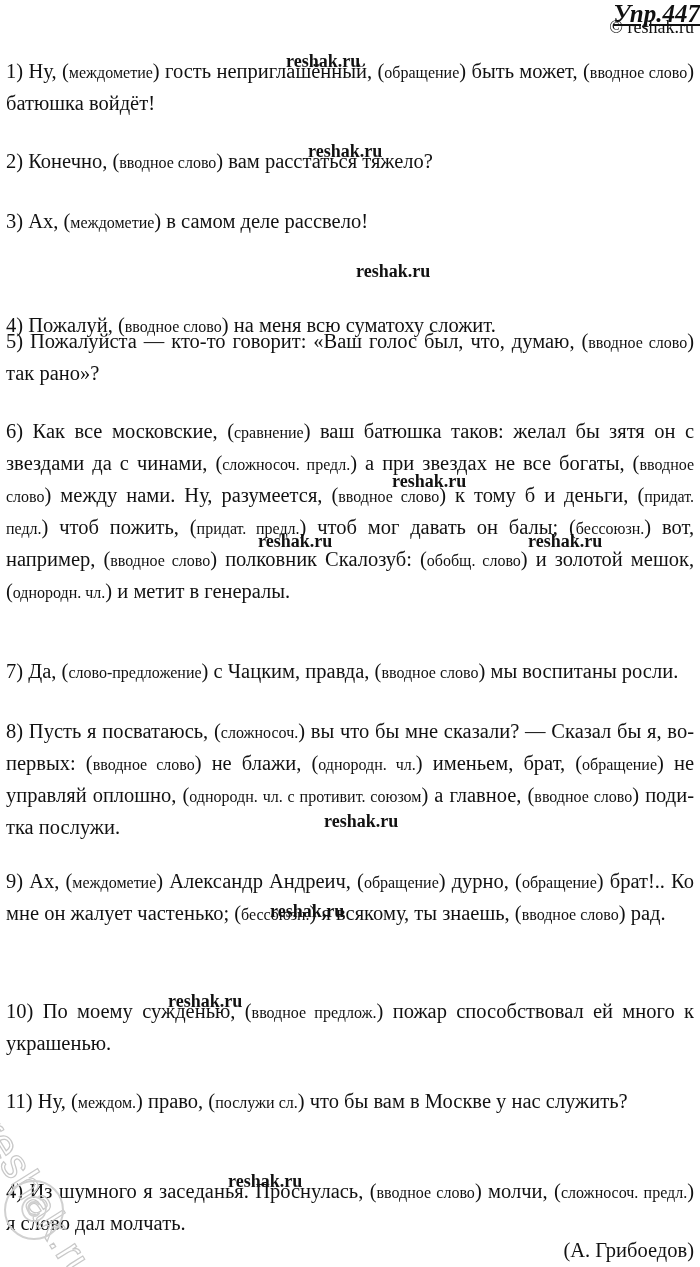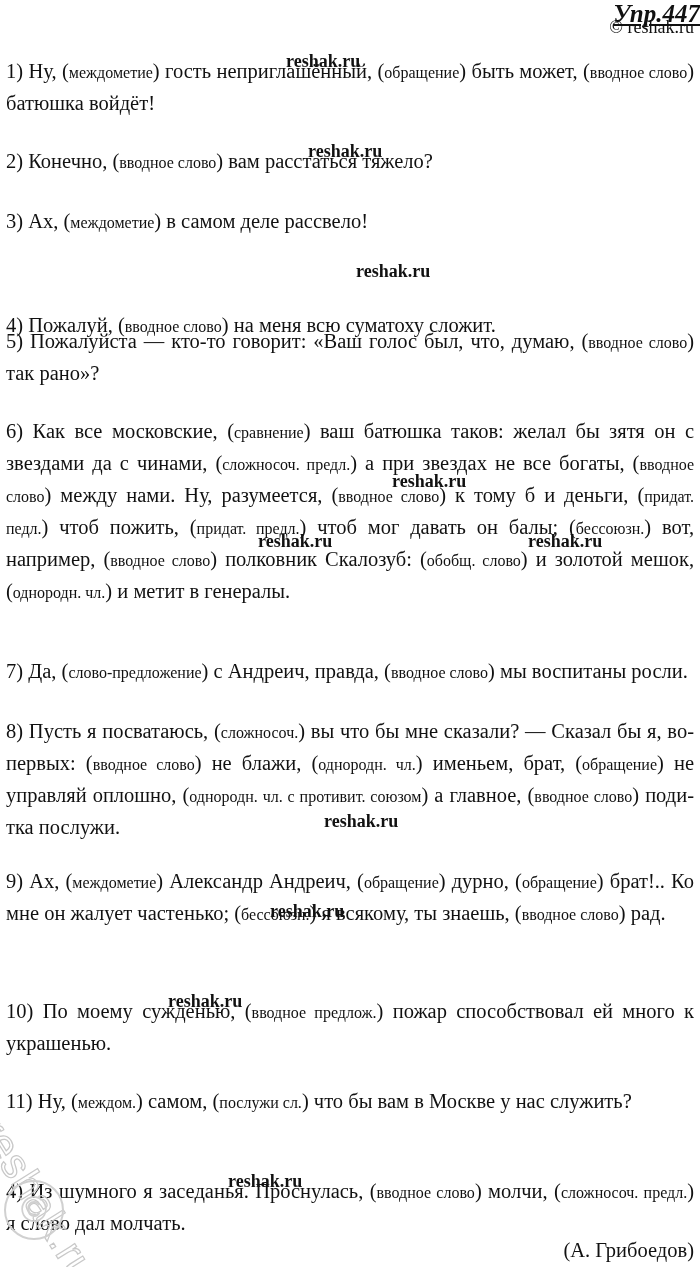--- a/index.html
+++ b/index.html
@@ -44,25 +44,25 @@
 <div class="header-title">Упр.447</div>
 <div class="copyright">© reshak.ru</div>
 
 <div id="items">
     <div class="item" style="top: 56px;"><span>1)</span><span> Ну, (</span><span class="note">междометие</span><span>) гость неприглашённый, (</span><span class="note">обращение</span><span>) быть может, (</span><span class="note">вводное слово</span><span>) батюшка войдёт!</span></div>
     <div class="item" style="top: 146px;"><span>2)</span><span> Конечно, (</span><span class="note">вводное слово</span><span>) вам расстаться тяжело?</span></div>
     <div class="item" style="top: 206px;"><span>3)</span><span> Ах, (</span><span class="note">междометие</span><span>) в самом деле рассвело!</span></div>
     <div class="item" style="top: 266px; margin-top: 44px;"><span>4)</span><span> Пожалуй, (</span><span class="note">вводное слово</span><span>) на меня всю суматоху сложит.</span></div>
     <div class="item" style="top: 326px;"><span>5)</span><span> Пожалуйста — кто-то говорит: «Ваш голос был, что, думаю, (</span><span class="note">вводное слово</span><span>) так рано»?</span></div>
     <div class="item" style="top: 416px;"><span>6)</span><span> Как все московские, (</span><span class="note">сравнение</span><span>) ваш батюшка таков: желал бы зятя он с звездами да с чинами, (</span><span class="note">сложносоч. предл.</span><span>) а при звездах не все богаты, (</span><span class="note">вводное слово</span><span>) между нами. Ну, разумеется, (</span><span class="note">вводное слово</span><span>) к тому б и деньги, (</span><span class="note">придат. педл.</span><span>) чтоб пожить, (</span><span class="note">придат. предл.</span><span>) чтоб мог давать он балы; (</span><span class="note">бессоюзн.</span><span>) вот, например, (</span><span class="note">вводное слово</span><span>) полковник Скалозуб: (</span><span class="note">обобщ. слово</span><span>) и золотой мешок, (</span><span class="note">однородн. чл.</span><span>) и метит в генералы.</span></div>
-    <div class="item" style="top: 656px;"><span>7)</span><span> Да, (</span><span class="note">слово-предложение</span><span>) с Андреич, правда, (</span><span class="note">вводное слово</span><span>) мы воспитаны росли.</span></div>
+    <div class="item" style="top: 656px;"><span>7)</span><span> Да, (</span><span class="note">слово-предложение</span><span>) с Чацким, правда, (</span><span class="note">вводное слово</span><span>) мы воспитаны росли.</span></div>
     <div class="item" style="top: 716px;"><span>8)</span><span> Пусть я посватаюсь, (</span><span class="note">сложносоч.</span><span>) вы что бы мне сказали? — Сказал бы я, во-первых: (</span><span class="note">вводное слово</span><span>) не блажи, (</span><span class="note">однородн. чл.</span><span>) именьем, брат, (</span><span class="note">обращение</span><span>) не управляй оплошно, (</span><span class="note">однородн. чл. с противит. союзом</span><span>) а главное, (</span><span class="note">вводное слово</span><span>) поди-тка послужи.</span></div>
     <div class="item" style="top: 866px;"><span>9)</span><span> Ах, (</span><span class="note">междометие</span><span>) Александр Андреич, (</span><span class="note">обращение</span><span>) дурно, (</span><span class="note">обращение</span><span>) брат!.. Ко мне он жалует частенько; (</span><span class="note">бессоюзн.</span><span>) я всякому, ты знаешь, (</span><span class="note">вводное слово</span><span>) рад.</span></div>
     <div class="item" style="top: 996px;"><span>10)</span><span> По моему сужденью, (</span><span class="note">вводное предлож.</span><span>) пожар способствовал ей много к украшенью.</span></div>
-    <div class="item" style="top: 1086px;"><span>11)</span><span> Ну, (</span><span class="note">междом.</span><span>) самом, (</span><span class="note">послужи сл.</span><span>) что бы вам в Москве у нас служить?</span></div>
+    <div class="item" style="top: 1086px;"><span>11)</span><span> Ну, (</span><span class="note">междом.</span><span>) право, (</span><span class="note">послужи сл.</span><span>) что бы вам в Москве у нас служить?</span></div>
     <div class="item" style="top: 1176px;"><span>4)</span><span> Из шумного я заседанья. Проснулась, (</span><span class="note">вводное слово</span><span>) молчи, (</span><span class="note">сложносоч. предл.</span><span>) я слово дал молчать.</span></div>
   </div>
 
 <div class="author">(А. Грибоедов)</div>
 
 <div class="wm" style="left:286px;top:52px">reshak.ru</div>
 <div class="wm" style="left:308px;top:142px">reshak.ru</div>
 <div class="wm" style="left:356px;top:262px">reshak.ru</div>
 <div class="wm" style="left:392px;top:472px">reshak.ru</div>
 <div class="wm" style="left:258px;top:532px">reshak.ru</div>

